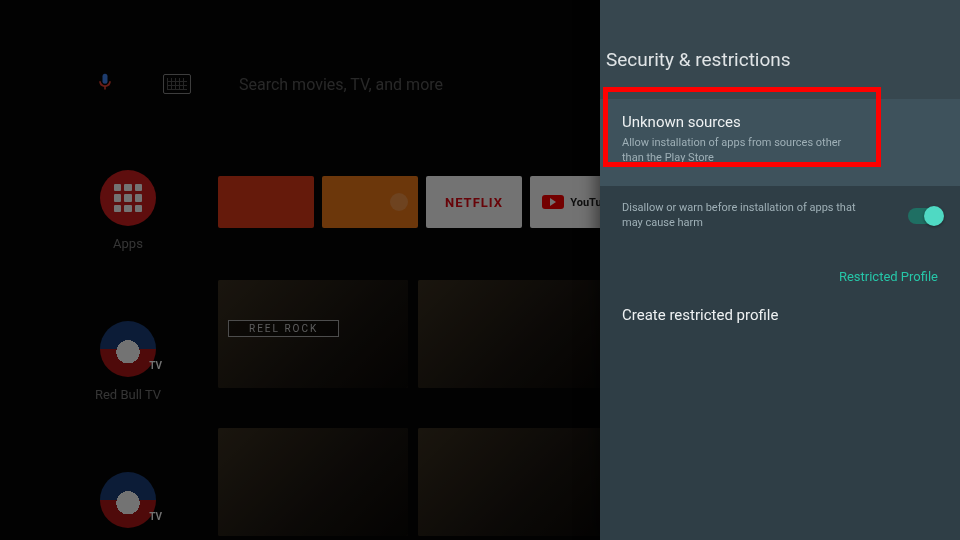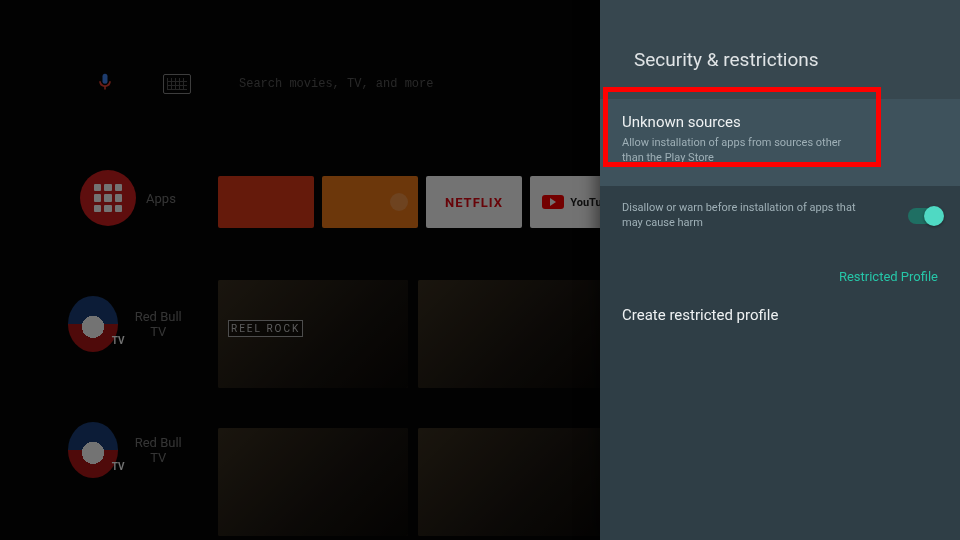--- a/index.html
+++ b/index.html
@@ -30,29 +30,29 @@
   width: 28px; height: 20px;
   border: 1.5px solid #888; border-radius: 2px;
   position: relative;
 }
 .keyboard-icon::before {
   content: ""; position: absolute; left: 3px; right: 3px; top: 3px; bottom: 3px;
   background: repeating-linear-gradient(90deg,#888 0 1px,transparent 1px 4px),
               repeating-linear-gradient(0deg,#888 0 1px,transparent 1px 4px);
   opacity: .6;
 }
-.search-text { color: #5a5a5a; font-size: 12px; font-family: Liberation Mono, monospace; }
+.search-text { color: #5a5a5a; font-size: 16px; }
 .left-col {
   position: absolute;
   left: 68px; top: 170px;
   width: 120px;
   display: flex; flex-direction: column; gap: 70px;
   align-items: center;
 }
-.app-entry { display: flex; flex-direction: row; align-items: center; gap: 10px; }
+.app-entry { display: flex; flex-direction: column; align-items: center; gap: 10px; }
 .apps-circle {
   width: 56px; height: 56px; border-radius: 50%;
   background: #d01f1f; display: flex; align-items: center; justify-content: center;
 }
 .grid-dots {
   width: 28px; height: 28px;
   display: grid; grid-template-columns: repeat(3,1fr); grid-template-rows: repeat(3,1fr);
   gap: 3px;
 }
 .grid-dots span { background: #fff; border-radius: 1px; }
@@ -76,36 +76,36 @@
 .tile-orange2 { background:#f07a1a; position:relative;}
 .tile-orange2::after{content:"";position:absolute;right:10px;width:18px;height:18px;border-radius:50%;background:#fff3;}
 .tile-netflix { background:#fff; color:#e50914; letter-spacing:1px; font-size:13px;}
 .tile-youtube { background:#fff; color:#222; display:flex; gap:6px; align-items:center; padding:0 8px;}
 .yt-play{width:22px;height:14px;background:#f00;border-radius:3px;position:relative;}
 .yt-play::after{content:"";position:absolute;left:8px;top:3px;border-left:6px solid #fff;border-top:4px solid transparent;border-bottom:4px solid transparent;}
 .content-rows { position:absolute; left:218px; top:280px; display:flex; flex-direction:column; gap:40px;}
 .thumb-row { display:flex; gap:10px;}
 .thumb { width:190px; height:108px; background:#2a2418; border-radius:2px; position:relative; overflow:hidden;}
 .thumb::before{content:"";position:absolute;inset:0;background:linear-gradient(135deg,#3a3020 0%,#1a1510 60%,#0a0806 100%);}
-.thumb .tag{position:absolute;left:10px;top:40px;border:1px solid #aaa;color:#ccc;font-size:10px;padding:2px 2px;letter-spacing:2px;background:#0006;text-align:center;}
+.thumb .tag{position:absolute;left:10px;top:40px;border:1px solid #aaa;color:#ccc;font-size:10px;padding:2px 20px;letter-spacing:2px;background:#0006;text-align:center;}
 .dim-overlay{
   position:absolute; inset:0; background:rgba(0,0,0,0.55);
 }
 
 .panel {
   position: absolute;
   right: 0; top: 0; bottom: 0;
   width: 360px;
   background: #37474f;
   color: #e0e4e6;
   display: flex; flex-direction: column;
   box-shadow: -4px 0 16px rgba(0,0,0,.5);
 }
 .panel-header {
-  padding: 48px 34px 28px;
+  padding: 48px 6px 28px;
   font-size: 19px; font-weight: 400;
   background: #37474f;
 }
 .panel-body { background:#2f3e46; flex:1;}
 .setting-item {
   padding: 14px 22px 20px;
   position: relative;
 }
 .setting-item.selected { background:#3e525c; }
 .setting-title { font-size: 15px; color:#eef1f2; margin-bottom:4px;}

